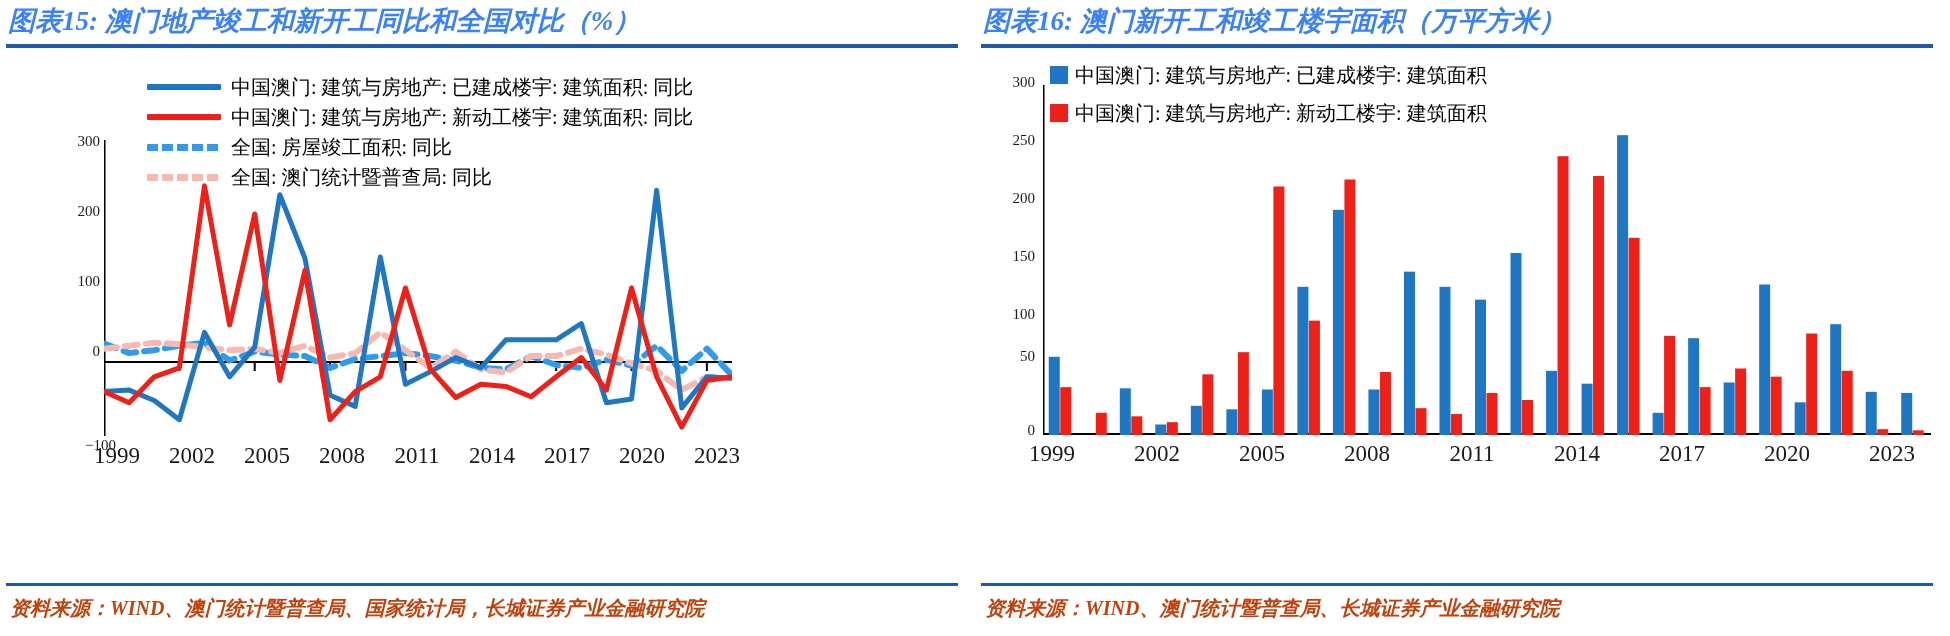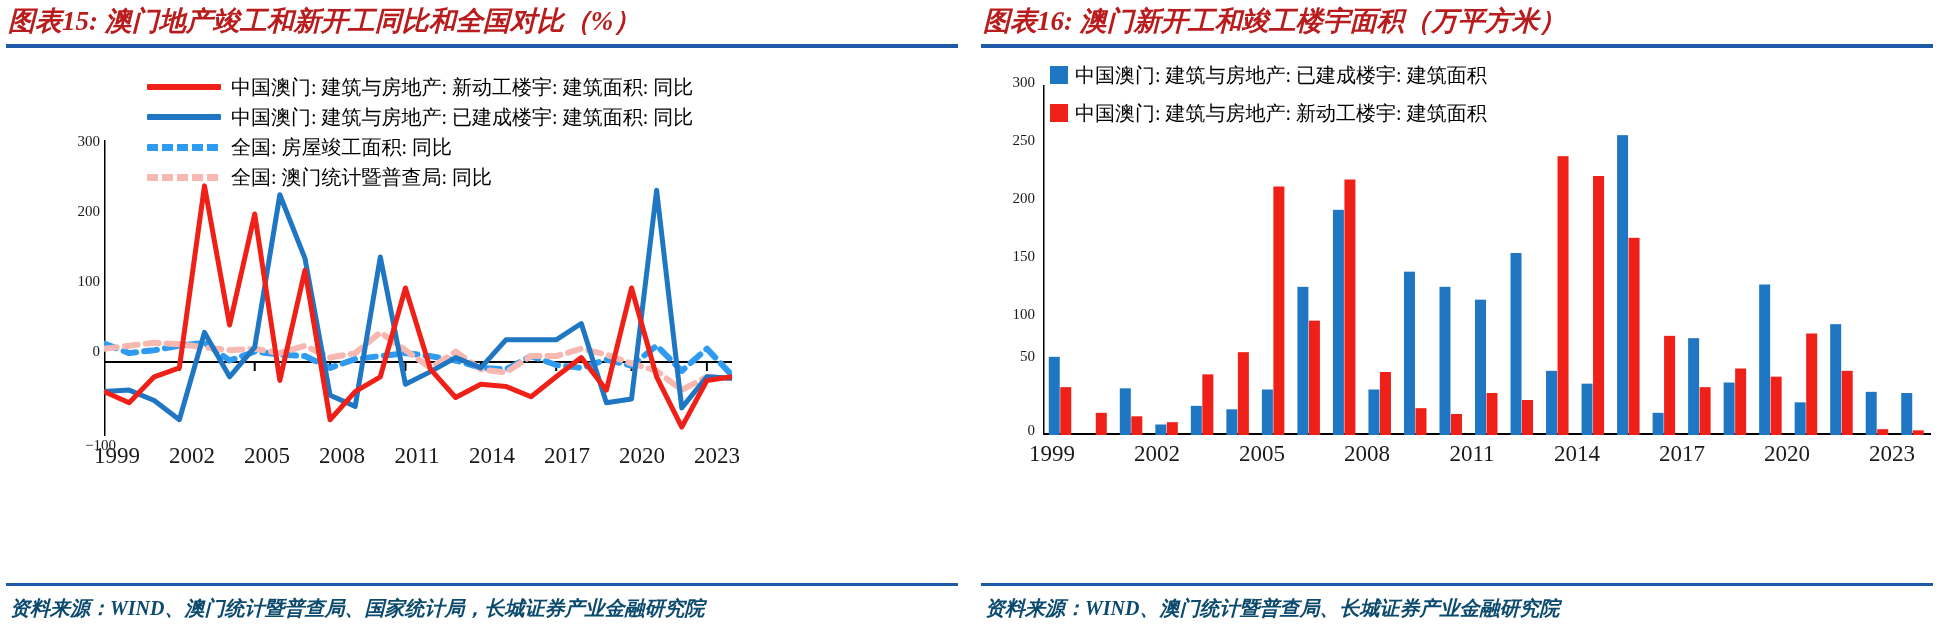--- a/index.html
+++ b/index.html
@@ -23,40 +23,40 @@
 
   
   .chart-header{
     position:absolute;left:8px;top:4px;width:950px;height:44px;
   }
   .chart-title{
     font-family:"Liberation Serif","DejaVu Serif",serif;
     font-style:italic;
     font-weight:bold;
     font-size:27px;
-    color:#b91c1c;
+    color:#3b82f6;
     white-space:nowrap;
     letter-spacing:0px;
     line-height:34px;
   }
   .hrule{
     position:absolute;left:6px;top:44px;width:952px;height:4px;
     background:#1f5aa8;
   }
 
   
   .src-rule{
     position:absolute;left:6px;bottom:50px;width:952px;height:3px;
     background:#1f5aa8;
   }
   .src-text{
     position:absolute;left:10px;bottom:14px;
     font-family:"Liberation Serif","DejaVu Serif",serif;
     font-style:italic;font-weight:bold;
-    font-size:20px;color:#0c4a6e;white-space:nowrap;
+    font-size:20px;color:#c2410c;white-space:nowrap;
   }
 
   
   .plot-wrap{position:absolute;}
 
   .legend{position:absolute;}
   .legend-row{display:flex;align-items:center;height:30px;white-space:nowrap;}
   .legend-key{width:78px;height:18px;margin-right:8px;position:relative;flex:none;}
   .legend-label{
     font-family:"Liberation Serif","DejaVu Serif",serif;
@@ -92,29 +92,29 @@
   <div class="panel panel-left">
 
     <div class="chart-header">
       <div class="chart-title">图表15: 澳门地产竣工和新开工同比和全国对比（%）</div>
     </div>
     <div class="hrule"></div>
 
     <div class="legend" style="left:145px;top:72px;">
       <div class="legend-row">
         <span class="legend-key">
+          <span class="key-solid" style="background:#1f77c4;"></span>
+        </span>
+        <span class="legend-label">中国澳门: 建筑与房地产: 已建成楼宇: 建筑面积: 同比</span>
+      </div>
+      <div class="legend-row">
+        <span class="legend-key">
           <span class="key-solid" style="background:#ef2018;"></span>
         </span>
         <span class="legend-label">中国澳门: 建筑与房地产: 新动工楼宇: 建筑面积: 同比</span>
-      </div>
-      <div class="legend-row">
-        <span class="legend-key">
-          <span class="key-solid" style="background:#1f77c4;"></span>
-        </span>
-        <span class="legend-label">中国澳门: 建筑与房地产: 已建成楼宇: 建筑面积: 同比</span>
       </div>
       <div class="legend-row">
         <span class="legend-key" style="color:#2e9bf0;">
           <span class="key-dash"></span>
         </span>
         <span class="legend-label">全国: 房屋竣工面积: 同比</span>
       </div>
       <div class="legend-row">
         <span class="legend-key" style="color:#f7b8b2;">
           <span class="key-dash"></span>

